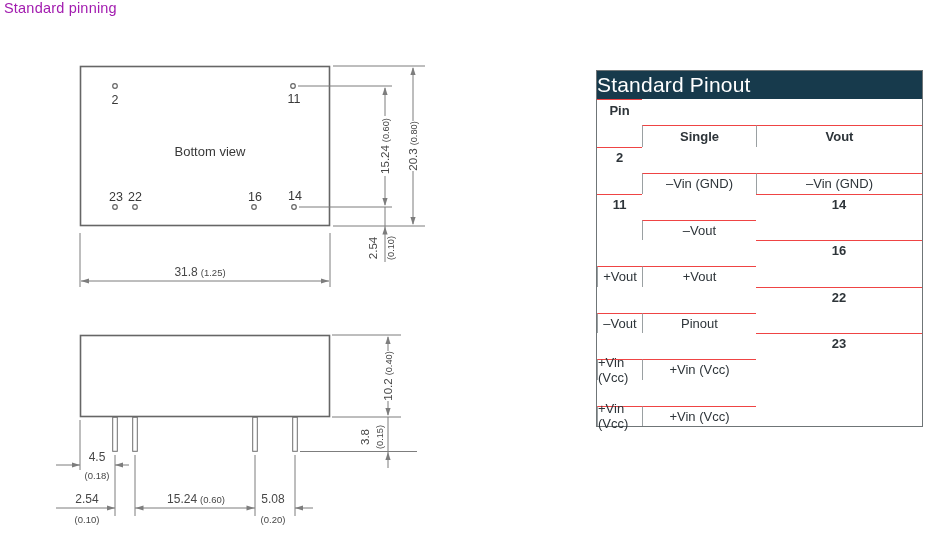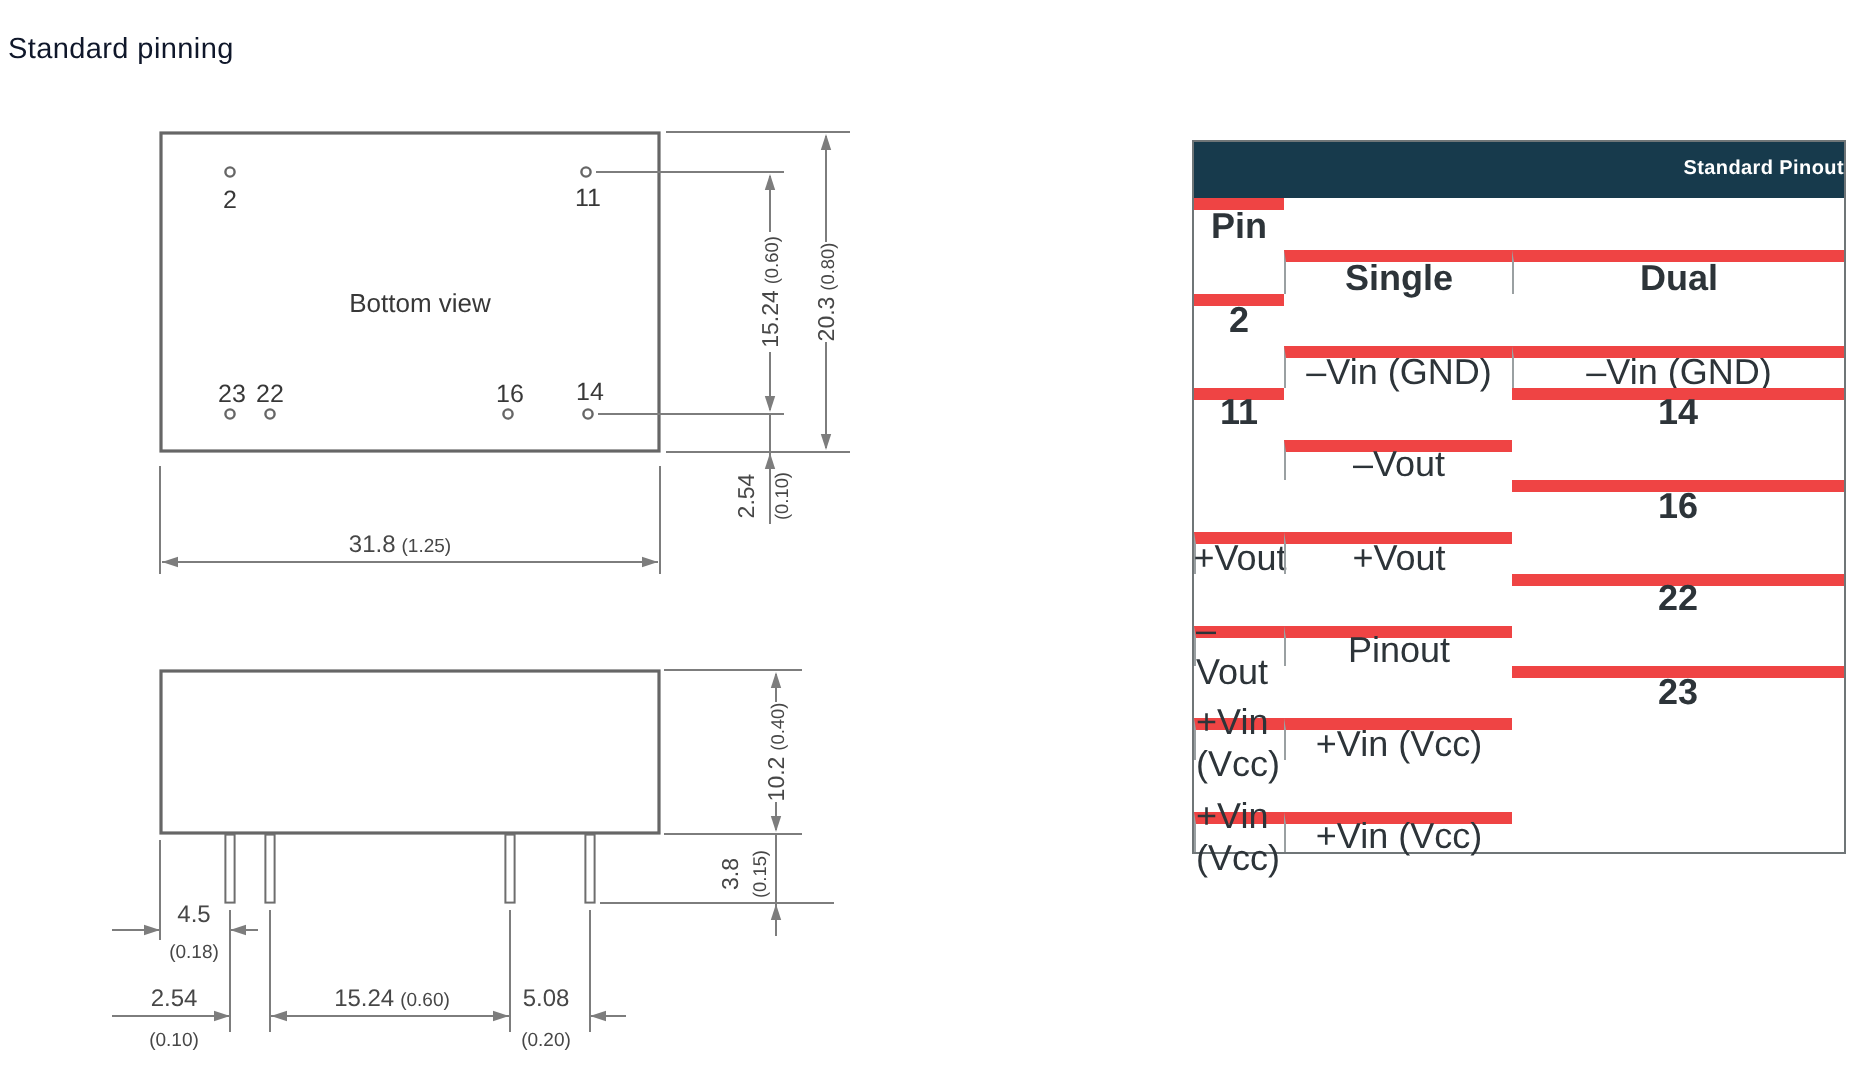--- a/index.html
+++ b/index.html
@@ -1,45 +1,45 @@
 <!DOCTYPE html>
 <html><head>
 <meta charset="utf-8">
 <style>
   html,body{margin:0;padding:0;background:#ffffff;}
   .stage{
     position:relative;width:926px;height:541px;background:#ffffff;
     font-family:"Liberation Sans",sans-serif;overflow:hidden;
   }
   .page-title{
-    position:absolute;left:4px;top:17px;font-size:14.5px;color:#0f172a;
+    position:absolute;left:4px;top:0;font-size:14.5px;color:#a21caf;
     letter-spacing:.2px;
   }
   svg text{font-family:"Liberation Sans",sans-serif;}
   .pin-lbl{font-size:12.5px;fill:#383838;}
   .cap-lbl{font-size:13px;fill:#383838;}
   .dim-mm{font-size:11.5px;fill:#474747;}
   .dim-in{font-size:9.2px;fill:#474747;}
   .dim-mm-h{font-size:12px;fill:#474747;}
   .dim-in-h{font-size:9.5px;fill:#474747;}
   
   .pinout{
     position:absolute;left:596px;top:70px;width:327px;
     border:1px solid #6f7577;box-sizing:border-box;background:#fff;
   }
   .pinout-title{
-    height:28px;line-height:28px;text-align:right;color:#ffffff;
-    font-size:10px;font-weight:bold;letter-spacing:.2px;
+    height:28px;line-height:28px;text-align:left;color:#ffffff;
+    font-size:21px;font-weight:normal;letter-spacing:.2px;
   }
   .pinout-grid{
     display:grid;grid-template-columns:45px 114px 1fr;
   }
   .pcell{
     display:flex;align-items:center;justify-content:center;
-    font-size:18px;color:#2d3439;border-top:6px solid #ef4444;
+    font-size:13px;color:#2d3439;border-top:1px solid #ef4444;
     height:20.5px;box-sizing:border-box;
   }
   .pcell.c2,.pcell.c3{border-left:1px solid #9aa0a2;margin-top:26px;}
   .pcell.hdr{font-weight:bold;height:22px;}
   .pcell.pinnum{font-weight:bold;}
 </style>
 </head>
 <body>
 
 <div class="stage">
@@ -173,21 +173,21 @@
     </text>
     <text x="273" y="503" text-anchor="middle" class="dim-mm-h">5.08</text>
     <text x="273" y="523" text-anchor="middle" class="dim-in-h">(0.20)</text>
   </svg>
 
   <div class="pinout">
     <div class="pinout-title" id="pinout-title-bar" style="background: rgb(23, 58, 76);">Standard Pinout</div>
     <div class="pinout-grid">
       <div class="pcell hdr c1">Pin</div>
       <div class="pcell hdr c2">Single</div>
-      <div class="pcell hdr c3">Dual</div>
+      <div class="pcell hdr c3">Vout</div>
 
       <div class="pcell pinnum c1">2</div>
       <div class="pcell c2">–Vin (GND)</div>
       <div class="pcell c3">–Vin (GND)</div>
 
       <div class="pcell pinnum c1">11</div>
       <div class="pcell c3">–Vout</div>
 
       <div class="pcell pinnum c1">14</div>
       <div class="pcell c2">+Vout</div>

